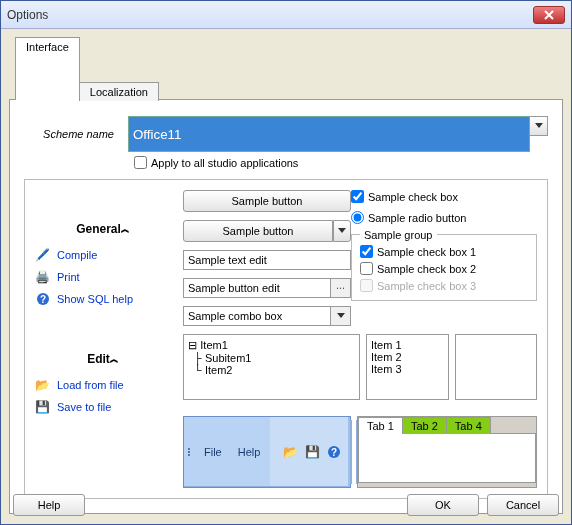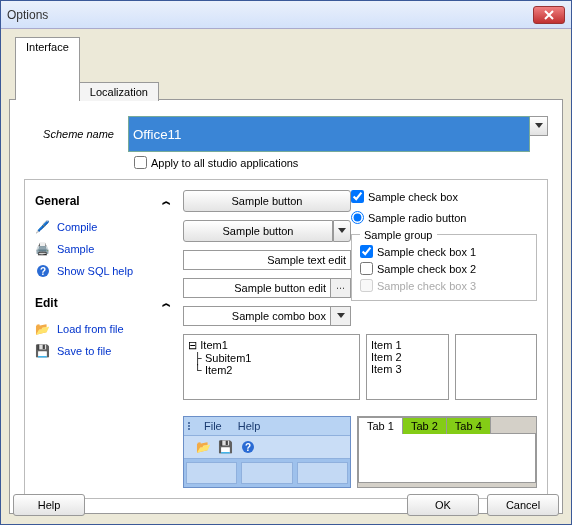--- a/index.html
+++ b/index.html
@@ -15,48 +15,48 @@
 .tab:not(.active) { background: #f4f4f4; top: 1px; margin-top: 44px; }
 .panel { border: 1px solid #999; background: #fff; padding: 10px 14px 14px; margin-top: -1px; }
 .scheme-row { display: flex; align-items: center; gap: 8px; margin: 6px 0 4px; }
 .scheme-label { width: 96px; text-align: right; padding-right: 6px; font-style: italic; }
 .scheme-select { flex: 1; display: flex; }
 .scheme-select input { flex: 1; border: 1px solid #7a9; background: #3a85d6; color: #fff; padding: 2px 4px; height: 36px; }
 .dd-btn { width: 18px; height: 20px; border: 1px solid #999; background: linear-gradient(#fff,#e2e2e2); border-left: none; display: flex; align-items: center; justify-content: center; cursor: pointer; }
 .apply-row { margin-left: 110px; margin-top: 4px; display: flex; align-items: center; gap: 4px; }
 .inner-panel { border: 1px solid #bbb; margin-top: 10px; padding: 10px; display: flex; gap: 14px; }
 .left-col { width: 134px; }
-.group-title { font-weight: bold; font-size: 12px; display: flex; justify-content: space-between; align-items: center; padding: 4px 0; }
+.group-title { font-weight: bold; font-size: 12px; display: flex; justify-content: center; align-items: center; padding: 4px 0; margin-top: 28px; }
 .chev { font-size: 9px; letter-spacing: -2px; }
 .link-list { padding: 4px 0 10px; }
 .link-item { display: flex; align-items: center; gap: 6px; color: #0033cc; cursor: pointer; padding: 3px 0; }
 .icon { width: 16px; height: 16px; display: inline-flex; align-items: center; justify-content: center; font-size: 12px; }
 .mid-col { width: 168px; display: flex; flex-direction: column; gap: 8px; }
 .right-col { flex: 1; display: flex; flex-direction: column; gap: 8px; }
 .btn { height: 22px; border: 1px solid #999; background: linear-gradient(#fff,#e4e4e4); border-radius: 3px; cursor: pointer; font-size: 11px; }
 .btn-wide { width: 100%; }
 .btn-split { display: flex; }
 .btn-split .btn { flex: 1; border-radius: 3px 0 0 3px; }
 .btn-split .dd-btn { border-radius: 0 3px 3px 0; height: 22px; border-left: 1px solid #999; }
-.text-input { width: 100%; height: 20px; border: 1px solid #999; padding: 2px 4px; font-size: 11px; text-align: right; }
+.text-input { width: 100%; height: 20px; border: 1px solid #999; padding: 2px 4px; font-size: 11px; }
 .input-with-btn { display: flex; }
 .input-with-btn input { flex: 1; }
 .input-with-btn .mini-btn { width: 20px; height: 20px; border: 1px solid #999; background: #f0f0f0; border-left: none; cursor: pointer; display: flex; align-items: center; justify-content: center; font-size: 9px; }
 .check-row { display: flex; align-items: center; gap: 4px; }
 .radio-row { display: flex; align-items: center; gap: 4px; }
 .groupbox { border: 1px solid #bbb; padding: 6px 8px 8px; margin-top: 2px; }
 .groupbox-title { position: relative; top: -12px; background: #fff; display: inline-block; padding: 0 4px; }
 .groupbox-body { margin-top: -8px; display: flex; flex-direction: column; gap: 4px; }
 .disabled { color: #aaa; }
 .tree-list-row { display: flex; gap: 6px; }
 .tree, .listbox, .emptybox { border: 1px solid #999; background: #fff; height: 66px; flex: 1; padding: 4px; font-size: 11px; overflow: hidden; }
 .tree { width: 50%; flex: none; }
 .tree-line { white-space: pre; }
 .toolbox-row { display: flex; gap: 6px; margin-top: 8px; }
-.toolbox { width: 168px; background: #9ec1ec; border: 1px solid #6b8fc8; height: 72px; display: flex; flex-direction: column; }
+.toolbox { width: 168px; background: #9ec1ec; border: 1px solid #6b8fc8; height: 72px; display: flex; }
 .menubar { display: flex; gap: 4px; padding: 2px 4px; background: #b8d3f3; border-bottom: 1px solid #8fb0dd; align-items: center; }
 .menubar .grip { width: 6px; display: flex; flex-direction: column; gap: 1px; }
 .menubar .grip span { width: 2px; height: 2px; background: #5577aa; }
 .menu-item { color: #1a3b70; padding: 1px 6px; cursor: pointer; }
 .iconbar { display: flex; gap: 6px; padding: 3px 6px; background: #c9ddf6; border-bottom: 1px solid #8fb0dd; align-items: center; }
 .iconbar .icon { cursor: pointer; }
 .tool-bottom { flex: 1; display: flex; }
 .tool-bottom div { flex: 1; border: 1px solid #8fb0dd; margin: 3px 2px; background: #c3d9f4; }
 .tabctrl { flex: 1; border: 1px solid #999; height: 72px; background: #d4d0c8; }
 .tabctrl-tabs { display: flex; background: #d4d0c8; }
@@ -112,21 +112,21 @@
             <span>General</span>
             <span class="chev">︽</span>
           </div>
           <div class="link-list">
             <div class="link-item">
               <span class="icon">🖊️</span>
               <span>Compile</span>
             </div>
             <div class="link-item">
               <span class="icon">🖨️</span>
-              <span>Sample</span>
+              <span>Print</span>
             </div>
             <div class="link-item">
               <span class="icon">
                 <svg width="14" height="14">
                     <circle cx="7" cy="7" r="6" fill="#2a6bd4"></circle>
                     <text x="7" y="11" text-anchor="middle" fill="#fff" font-size="10" font-weight="bold">?</text>
                   </svg>
               </span>
               <span>Show SQL help</span>
             </div>

